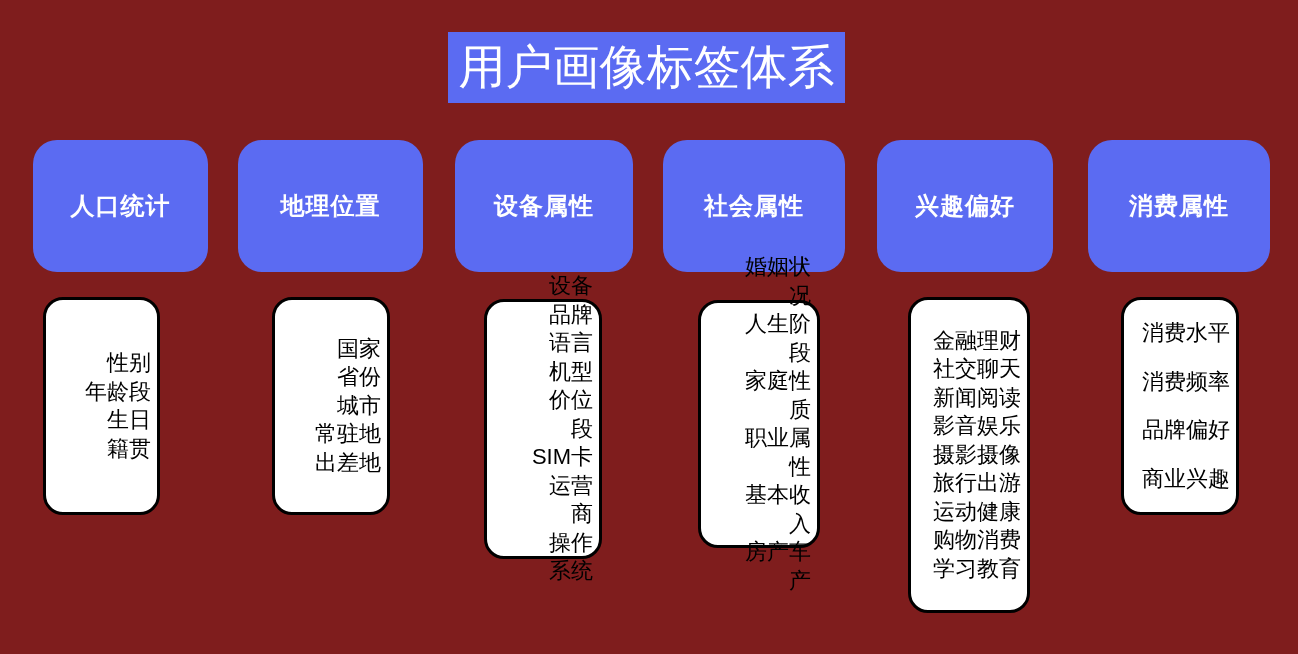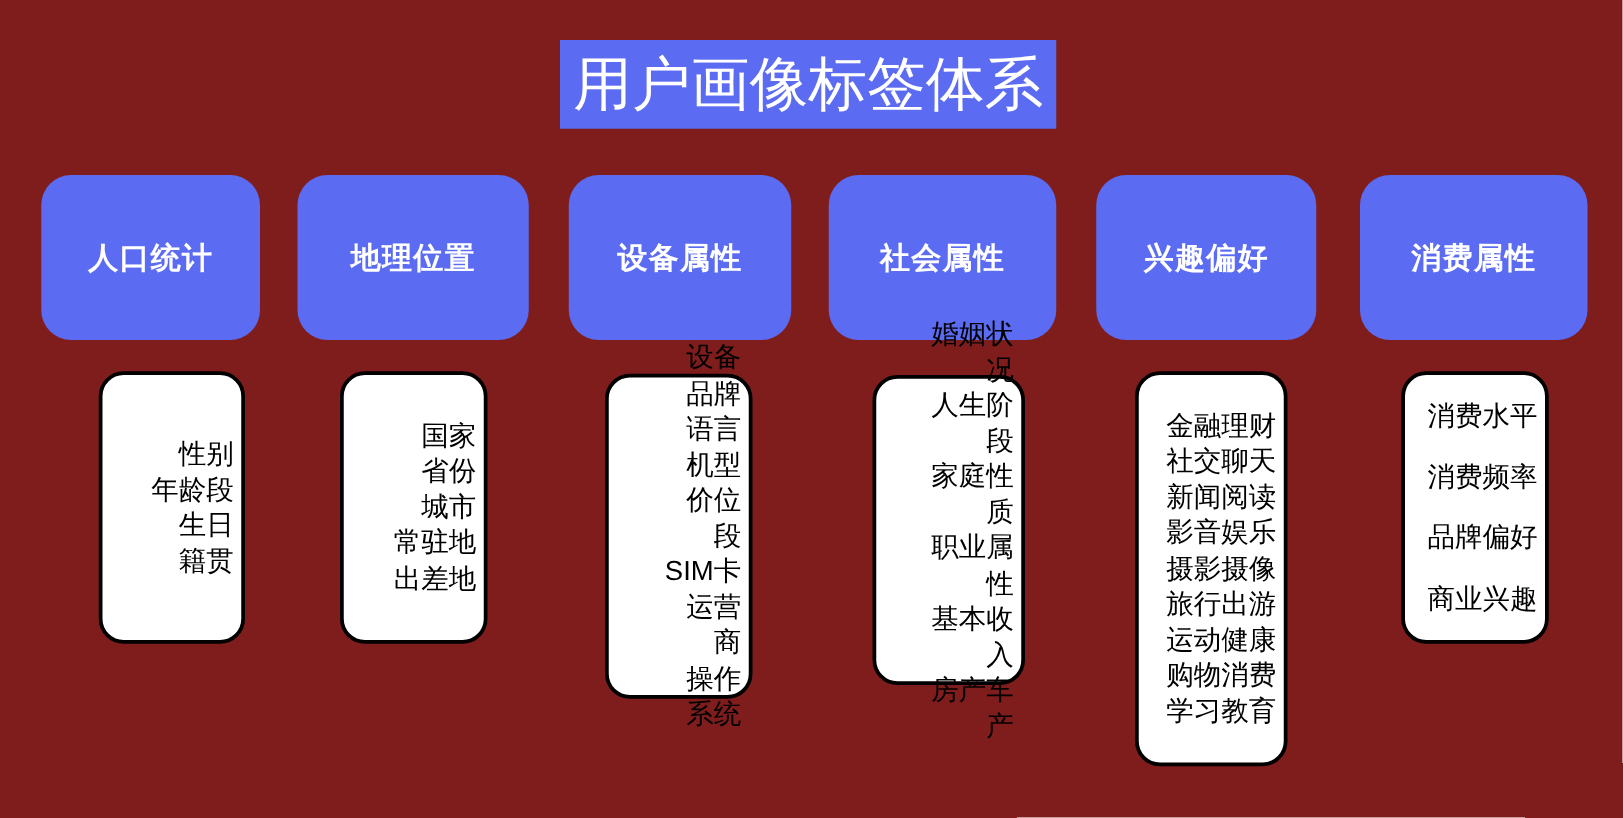--- a/index.html
+++ b/index.html
@@ -44,21 +44,21 @@
     position: absolute;
     background: var(--box-bg, #ffffff);
     border: 3px solid var(--box-border, #000000);
     border-radius: 20px;
     color: var(--item-text, #000000);
     font-size: 22px; line-height: 28.5px;
     display: flex; flex-direction: column; justify-content: center;
     padding: 0 6px 0 10px;
     box-sizing: border-box;
   }
-  .box.b1 { left: 43px;   top: 297px; width: 117px; height: 218px; margin-left: 36px; }
+  .box.b1 { left: 43px;   top: 297px; width: 117px; height: 218px; }
   .box.b2 { left: 272px;  top: 297px; width: 118px; height: 218px; }
   .box.b3 { left: 484px;  top: 299px; width: 118px; height: 260px; padding-left: 42px; }
   .box.b4 { left: 698px;  top: 300px; width: 122px; height: 248px; padding-left: 32px; }
   .box.b5 { left: 908px;  top: 297px; width: 122px; height: 316px; }
   .box.b6 { left: 1121px; top: 297px; width: 118px; height: 218px; gap: 20px; }
   .item { white-space: normal; }
 </style>
 </head>
 <body>
 

